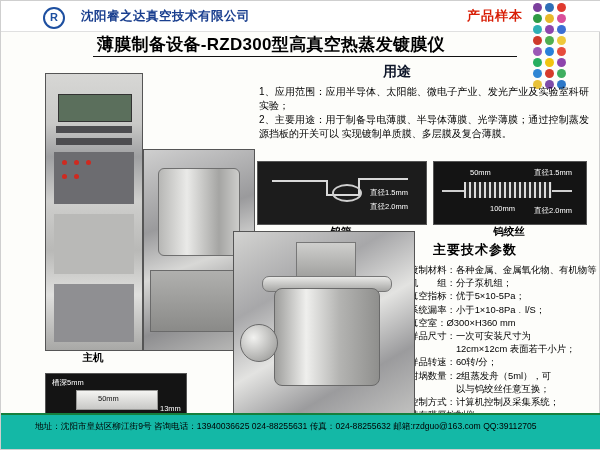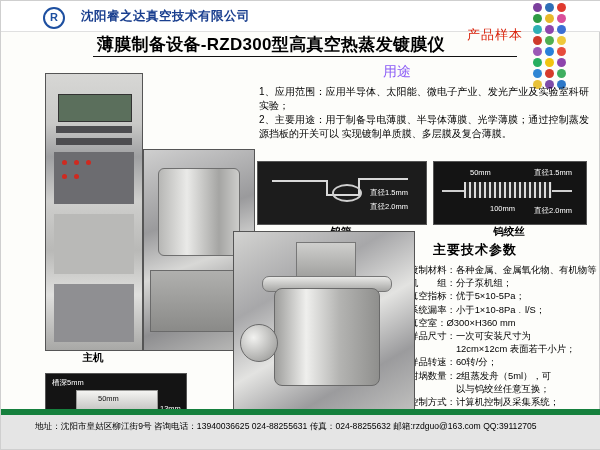--- a/index.html
+++ b/index.html
@@ -30,23 +30,22 @@
     color:#1d4fa0;font-size:11px;font-weight:bold;
     line-height:17px;text-align:center;
   }
   .company{
     position:absolute;left:80px;top:7px;
     font-size:12.5px;color:#1a3f8f;font-weight:bold;
     letter-spacing:0.5px;
   }
   .sample-label{
     position:absolute;left:466px;top:6px;
-    font-size:13px;color:#d81e06;font-weight:normal;
+    font-size:13px;color:#d81e06;font-weight:bold;
     letter-spacing:1px;
-    margin-top:19px;
   }
   .dots{
     position:absolute;right:4px;top:2px;width:64px;height:88px;
   }
   .dots i{
     position:absolute;width:9px;height:9px;border-radius:50%;
     display:block;
   }
 
   
@@ -59,21 +58,21 @@
     letter-spacing:0.3px;
   }
   .rule{
     position:absolute;left:92px;top:55px;width:424px;height:0;
     border-top:1.5px solid #111;
   }
 
   
   .usage-head{
     position:absolute;left:382px;top:62px;
-    font-size:14px;font-weight:normal;color:#8b5cf6;
+    font-size:14px;font-weight:bold;color:#0f172a;
   }
   .usage-body{
     position:absolute;left:258px;top:84px;width:330px;
     font-size:10px;line-height:14px;color:#000;text-align:justify;
   }
 
   
   .params-head{
     position:absolute;left:432px;top:240px;
     font-size:13px;font-weight:bold;color:#000;
@@ -133,21 +132,21 @@
   .dimlabel{position:absolute;font-size:7.5px;color:#fff;line-height:10px;}
   .dimlabel.dark{color:#111;}
 
   
   #ph-boat .boatbody{position:absolute;left:30px;top:16px;width:80px;height:18px;
      background:linear-gradient(180deg,#f4f4f2,#c8c8c6);border:1px solid #9a9a98;}
 
   
   .footer{
     position:absolute;left:0;bottom:0;width:600px;height:34px;
-    border-top:6px solid #15803d;background:#e5e5e5;margin-top:45px;
+    border-top:2px solid #15803d;background:#14b8a6;margin-top:45px;
   }
   .footer .line{
     position:absolute;left:34px;font-size:8.6px;color:#000;white-space:nowrap;
   }
   .footer .l1{top:6px;}
 </style>
 </head>
 <body>
 
 <div class="page">

